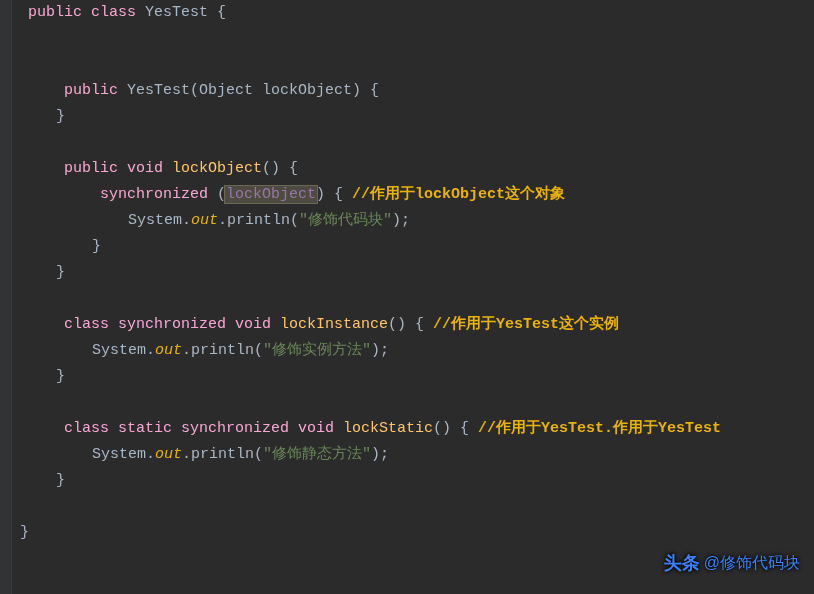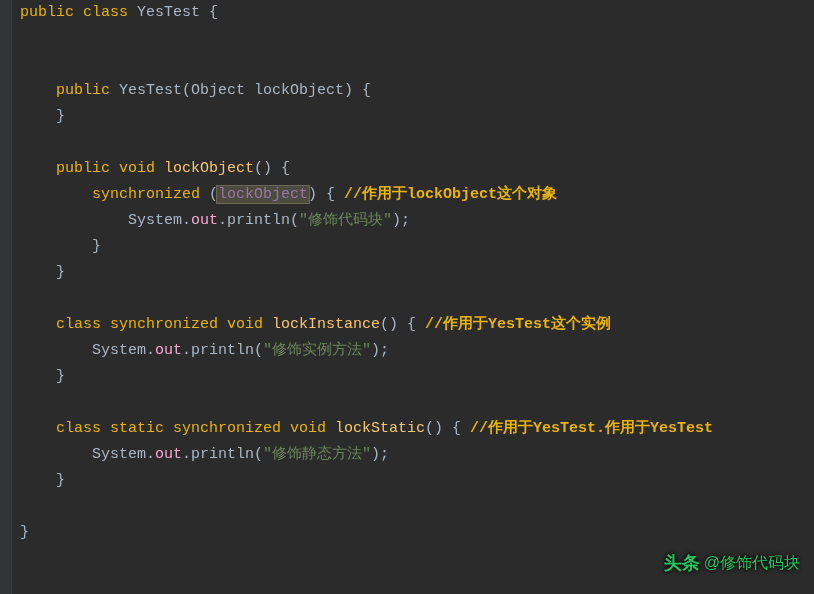--- a/index.html
+++ b/index.html
@@ -27,38 +27,38 @@
       border-right: 1px solid #3a3a3a;
     }
     .code-area {
       padding: 0 0 0 20px;
       color: #a9b7c6;
     }
     .line {
       white-space: pre;
       height: 26px;
     }
-    .kw { color: #eab308; }
+    .kw { color: #f9a8d4; margin-left: 8px; }
     .field { color: #9876aa; }
-    .field-italic { color: #f9a8d4; }
+    .field-italic { color: #eab308; font-style: italic; }
     .method { color: #ffc66d; }
     .str { color: #6a8759; }
     .comment { color: #eab308; font-weight: bold; }
     .this-kw { color: #cc7832; }
     .highlight {
       background: #4d4a3f;
       border: 1px solid #6b6854;
       padding: 0 1px;
       margin: 0 -2px;
     }
     .watermark {
       position: absolute;
       bottom: 18px;
       right: 14px;
-      color: #22c55e;
+      color: #3b82f6;
       font-family: Arial, sans-serif;
       font-size: 16px;
       text-shadow: 0 0 3px #000, 0 0 5px #000;
       display: flex;
       align-items: center;
       gap: 4px;
       justify-content: space-between;
     }
     .watermark-icon {
       font-weight: bold;

